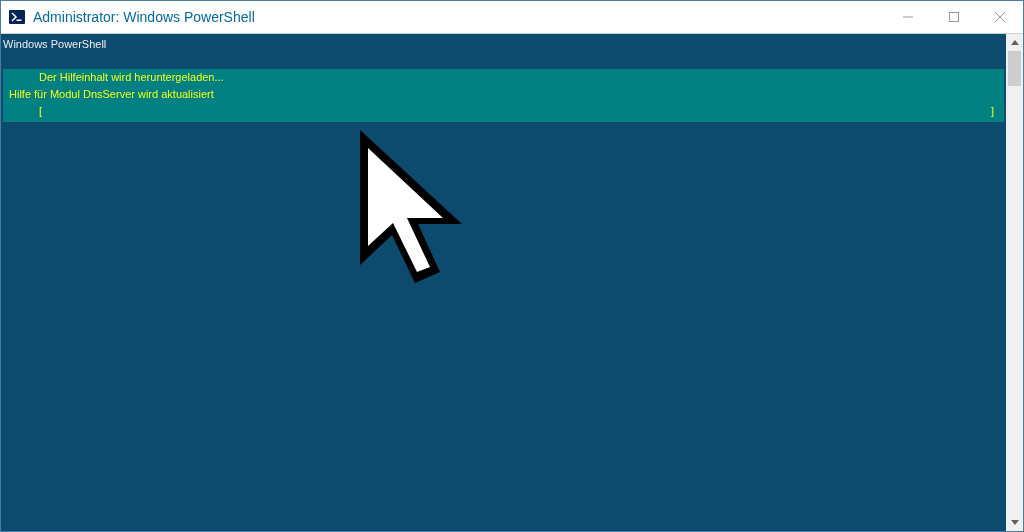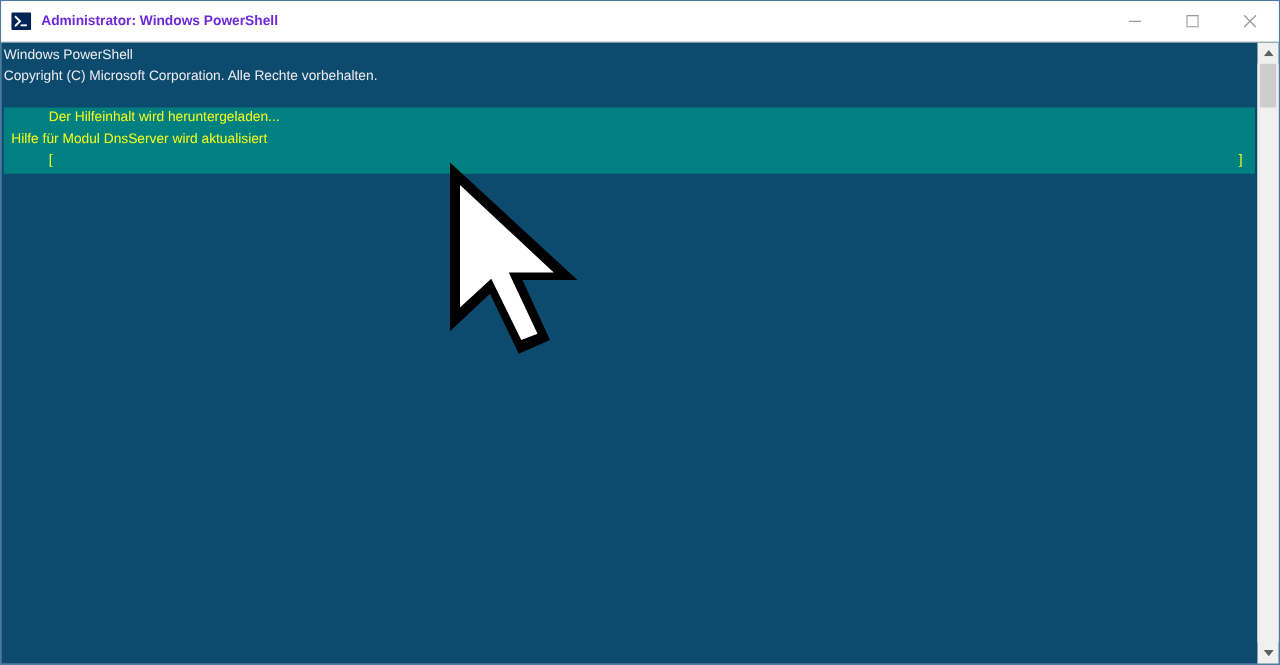--- a/index.html
+++ b/index.html
@@ -37,25 +37,24 @@
       height: 16px;
       margin-left: 8px;
       margin-right: 8px;
       display: flex;
       align-items: center;
       justify-content: center;
       flex-shrink: 0;
     }
     .titlebar-title {
       flex: 1;
-      font-size: 11px;
-      color: #6d28d9;
+      font-size: 14px;
+      color: #0369a1;
       white-space: nowrap;
       overflow: hidden;
-      font-weight: bold;
     }
     .win-controls {
       display: flex;
       height: 100%;
     }
     .win-btn {
       width: 46px;
       height: 100%;
       display: flex;
       align-items: center;
@@ -182,21 +181,20 @@
             <line x1="0" y1="0" x2="10" y2="10" stroke-width="1"></line>
             <line x1="10" y1="0" x2="0" y2="10" stroke-width="1"></line>
           </svg>
       </div>
     </div>
   </div>
 
   <div class="console">
     <div class="console-inner">
       <div class="line-white">Windows PowerShell</div>
-      <div class="line-white">Copyright (C) Microsoft Corporation. Alle Rechte vorbehalten.</div>
 
       <div class="progress-block">
         <div class="pline indent1">Der Hilfeinhalt wird heruntergeladen...</div>
         <div class="pline">Hilfe für Modul DnsServer wird aktualisiert</div>
         <div class="pline bar">
           <span class="bar-fill">[</span>
           <span class="bar-rest"></span>
           <span class="bar-close">]</span>
         </div>
       </div>

